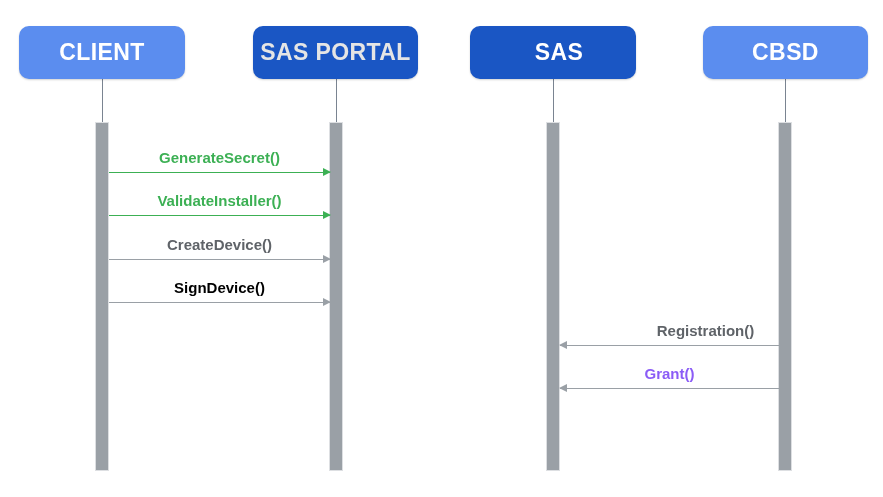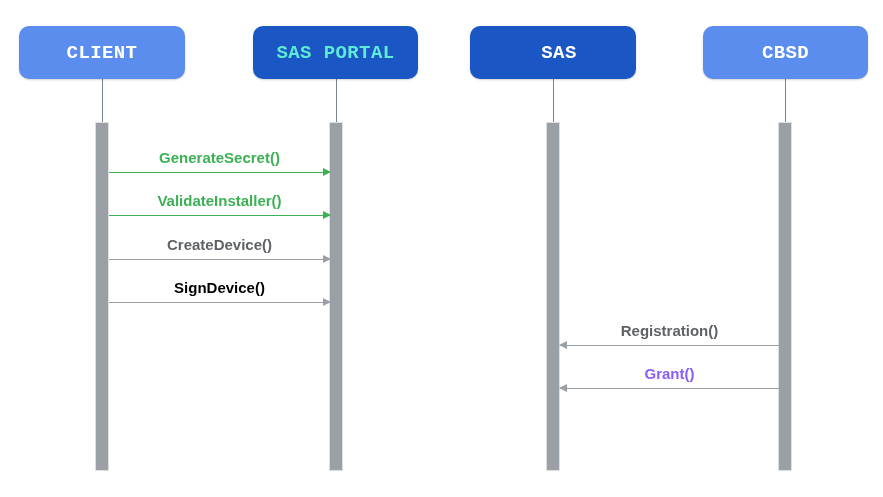--- a/index.html
+++ b/index.html
@@ -24,24 +24,24 @@
     display: flex;
     align-items: center;
     justify-content: center;
     border-radius: 10px;
     box-sizing: border-box;
     box-shadow: 0 1px 2px rgba(0,0,0,0.18);
   }
   .actor-label {
     color: #ffffff;
     font-weight: bold;
-    font-size: 19px;
+    font-size: 23px;
     letter-spacing: 0.4px;
     white-space: nowrap;
-    font-family: Liberation Mono, monospace;
+    font-family: Liberation Sans, sans-serif;
   }
 
   
   .lifeline {
     position: absolute;
     width: 1px;
     background: #7a8491;
   }
 
   
@@ -110,21 +110,21 @@
       <div class="activation" style="left: 95px; top: 122px; width: 14px; height: 349px; background: rgb(154, 160, 166); border-color: rgb(221, 223, 226);"></div>
       <div class="activation" style="left: 329px; top: 122px; width: 14px; height: 349px; background: rgb(154, 160, 166); border-color: rgb(221, 223, 226);"></div>
       <div class="activation" style="left: 546px; top: 122px; width: 14px; height: 349px; background: rgb(154, 160, 166); border-color: rgb(221, 223, 226);"></div>
       <div class="activation" style="left: 778px; top: 122px; width: 14px; height: 349px; background: rgb(154, 160, 166); border-color: rgb(221, 223, 226);"></div>
     </div>
   <div id="actors-layer">
       <div class="actor-box" style="left: 19px; top: 26px; width: 166px; height: 53px; background: rgb(91, 141, 239);">
         <span class="actor-label" style="color: rgb(255, 255, 255);">CLIENT</span>
       </div>
       <div class="actor-box" style="left: 253px; top: 26px; width: 165px; height: 53px; background: rgb(26, 86, 196);">
-        <span class="actor-label" style="color: #5eead4;">SAS PORTAL</span>
+        <span class="actor-label" style="color: #e5e5e5;">SAS PORTAL</span>
       </div>
       <div class="actor-box" style="left: 470px; top: 26px; width: 166px; height: 53px; background: rgb(26, 86, 196); padding-left: 12px;">
         <span class="actor-label" style="color: rgb(255, 255, 255);">SAS</span>
       </div>
       <div class="actor-box" style="left: 703px; top: 26px; width: 165px; height: 53px; background: rgb(91, 141, 239); align-items: center;">
         <span class="actor-label" style="color: rgb(255, 255, 255);">CBSD</span>
       </div>
     </div>
   <div id="messages-layer">
       <div class="message" style="left: 109px; top: 172px; width: 221px;">
@@ -143,21 +143,21 @@
         <div class="msg-label" style="color: rgb(95, 99, 104);">CreateDevice()</div>
       </div>
       <div class="message" style="left: 109px; top: 302px; width: 221px;">
         <div class="msg-line" style="border-top-color: rgb(154, 160, 166);"></div>
         <div class="msg-head right" style="border-left-color: rgb(154, 160, 166);"></div>
         <div class="msg-label" style="color: #000000; margin-top: 12px;">SignDevice()</div>
       </div>
       <div class="message" style="left: 560px; top: 345px; width: 219px;">
         <div class="msg-line" style="border-top-color: rgb(154, 160, 166);"></div>
         <div class="msg-head left" style="border-right-color: rgb(154, 160, 166);"></div>
-        <div class="msg-label" style="color: rgb(95, 99, 104);">Registration()</div>
+        <div class="msg-label" style="color: rgb(95, 99, 104); padding-left: 36px;">Registration()</div>
       </div>
       <div class="message" style="left: 560px; top: 388px; width: 219px;">
         <div class="msg-line" style="border-top-color: rgb(154, 160, 166);"></div>
         <div class="msg-head left" style="border-right-color: rgb(154, 160, 166);"></div>
         <div class="msg-label" style="color: #8b5cf6;">Grant()</div>
       </div>
     </div>
 </div>
 
 </body></html>

